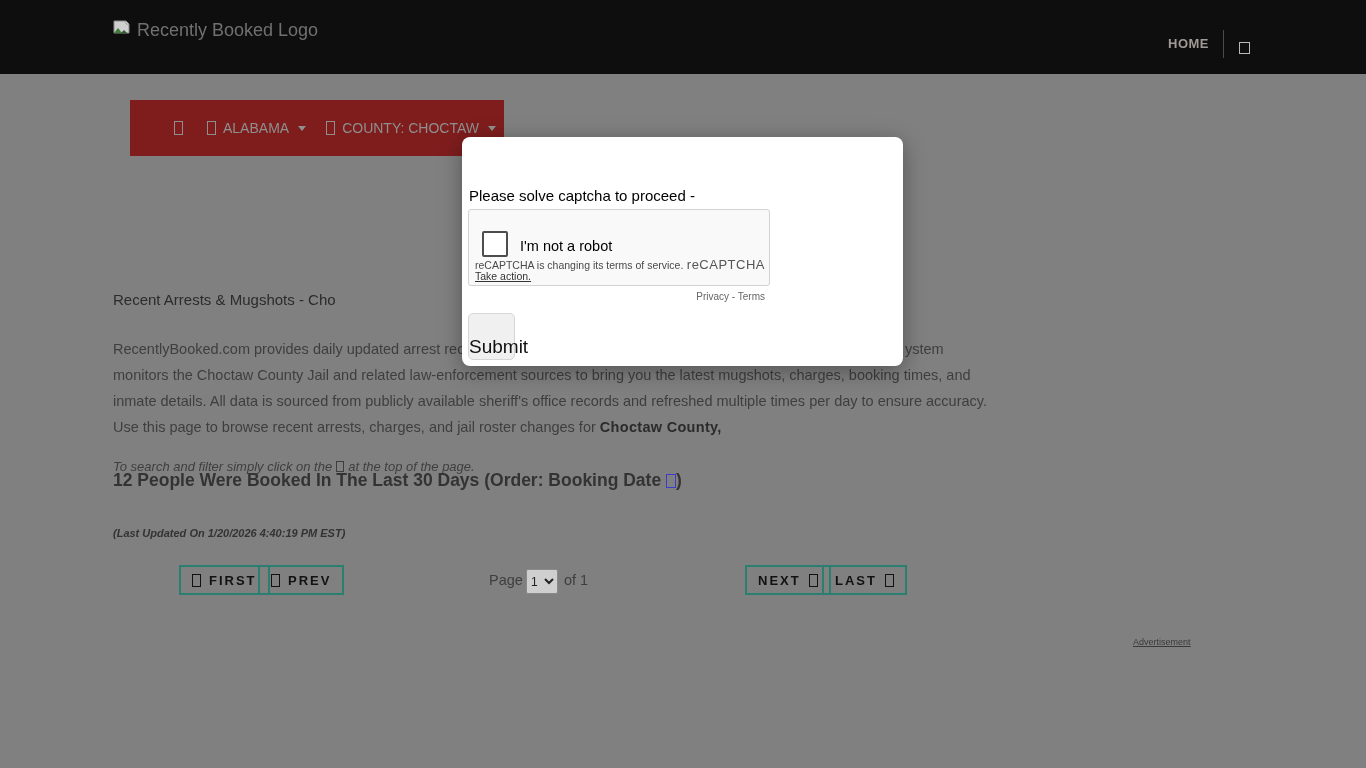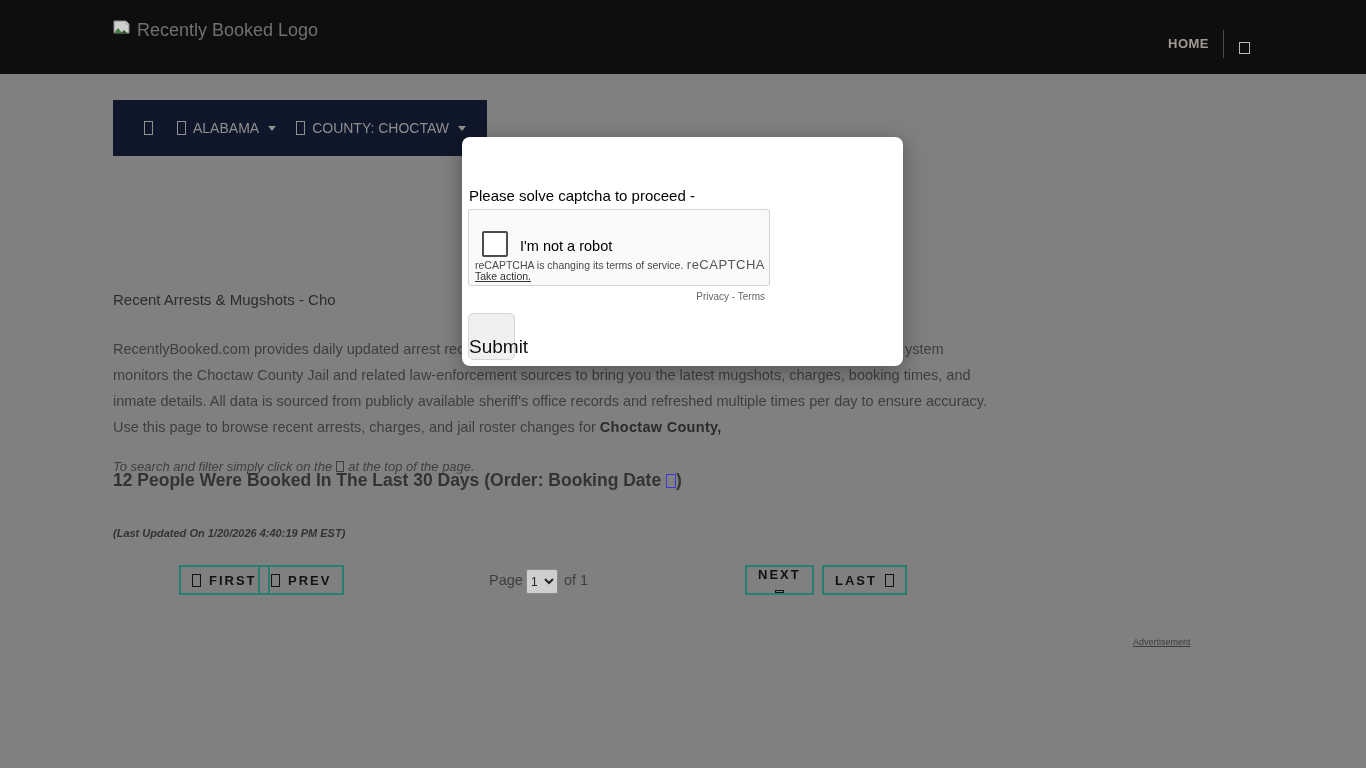--- a/index.html
+++ b/index.html
@@ -14,22 +14,22 @@
   .home-link { position:absolute; left:1168px; top:36px; color:#a09a94; font-size:13px; font-weight:bold; letter-spacing:.5px; text-decoration:none; }
   .header-divider { position:absolute; left:1223px; top:30px; width:1px; height:28px; background:#4a4a4a; }
   .header-search { position:absolute; left:1239px; top:38px; }
 
   
   .tofu { display:inline-block; border:1px solid currentColor; width:9px; height:14px; vertical-align:-2px; }
   .tofu.blue { border-color:#3b3bd0; width:10px; height:14px; }
   .tofu.light { color:#b9b9b9; width:11px; height:12px; }
 
   
-  .navbar { position:absolute; left:113px; top:100px; width:374px; height:56px; background:#0f172a;
-            display:flex; align-items:center; padding-left:31px; color:#8f8f8f; font-size:14px; }
+  .navbar { position:absolute; left:130px; top:100px; width:374px; height:56px; background:#7f1d1d;
+            display:flex; align-items:center; padding-left:44px; color:#8f8f8f; font-size:14px; }
   .nav-item { display:flex; align-items:center; gap:7px; cursor:pointer; }
   .caret { width:0; height:0; border-left:4px solid transparent; border-right:4px solid transparent;
            border-top:5px solid #8f8f8f; display:inline-block; margin-left:2px; }
   .nav-gap1 { width:24px; } .nav-gap2 { width:20px; }
 
   
   .h1 { position:absolute; left:113px; top:291px; font-size:15px; font-weight:400; color:#2b2b2b; white-space:nowrap; }
   .intro-line { position:absolute; left:113px; font-size:14.5px; color:#3e3e3e; white-space:nowrap; }
   .l1 { top:341px; } .l2 { top:367px; } .l3 { top:393px; } .l4 { top:419px; }
   .l1-right { left:905px; }
@@ -38,21 +38,21 @@
   .filter-note .tofu { width:8px; height:11px; vertical-align:-1px; margin:0 4px; }
   .h2 { position:absolute; left:113px; top:470px; font-size:17.5px; font-weight:bold; color:#333; white-space:nowrap; }
   .last-updated { position:absolute; left:113px; top:527px; font-size:11px; font-weight:bold; font-style:italic; color:#333; }
 
   
   .pg-btn { position:absolute; top:565px; height:30px; display:inline-flex; align-items:center; gap:8px;
             border:2px solid #2a8070; background:transparent; color:#111; font-family:"Liberation Sans",sans-serif;
             font-size:13px; font-weight:bold; letter-spacing:2px; padding:0 11px; cursor:pointer; }
   .pg-btn .tofu { width:9px; height:13px; }
   .btn-first { left:179px; } .btn-prev { left:258px; }
-  .btn-next { left:745px;flex-direction:column; } .btn-last { left:822px; }
+  .btn-next { left:745px; } .btn-last { left:822px; }
   .page-label { position:absolute; left:489px; top:572px; font-size:14.5px; color:#3e3e3e; }
   .page-select { position:absolute; left:526px; top:569px; width:32px; height:25px; font-size:12px;
                  background:#cfcfcf; border:1px solid #8a8a8a; border-radius:2px; color:#222; }
   .of-label { position:absolute; left:564px; top:572px; font-size:14.5px; color:#3e3e3e; }
 
   .ad-link { position:absolute; left:1133px; top:637px; font-size:9px; color:#3a3a3a; text-decoration:underline; }
 
   
   .modal { position:absolute; left:462px; top:137px; width:441px; height:229px; background:#ffffff;
            border-radius:8px; box-shadow:0 5px 22px rgba(0,0,0,.35); z-index:10; }

